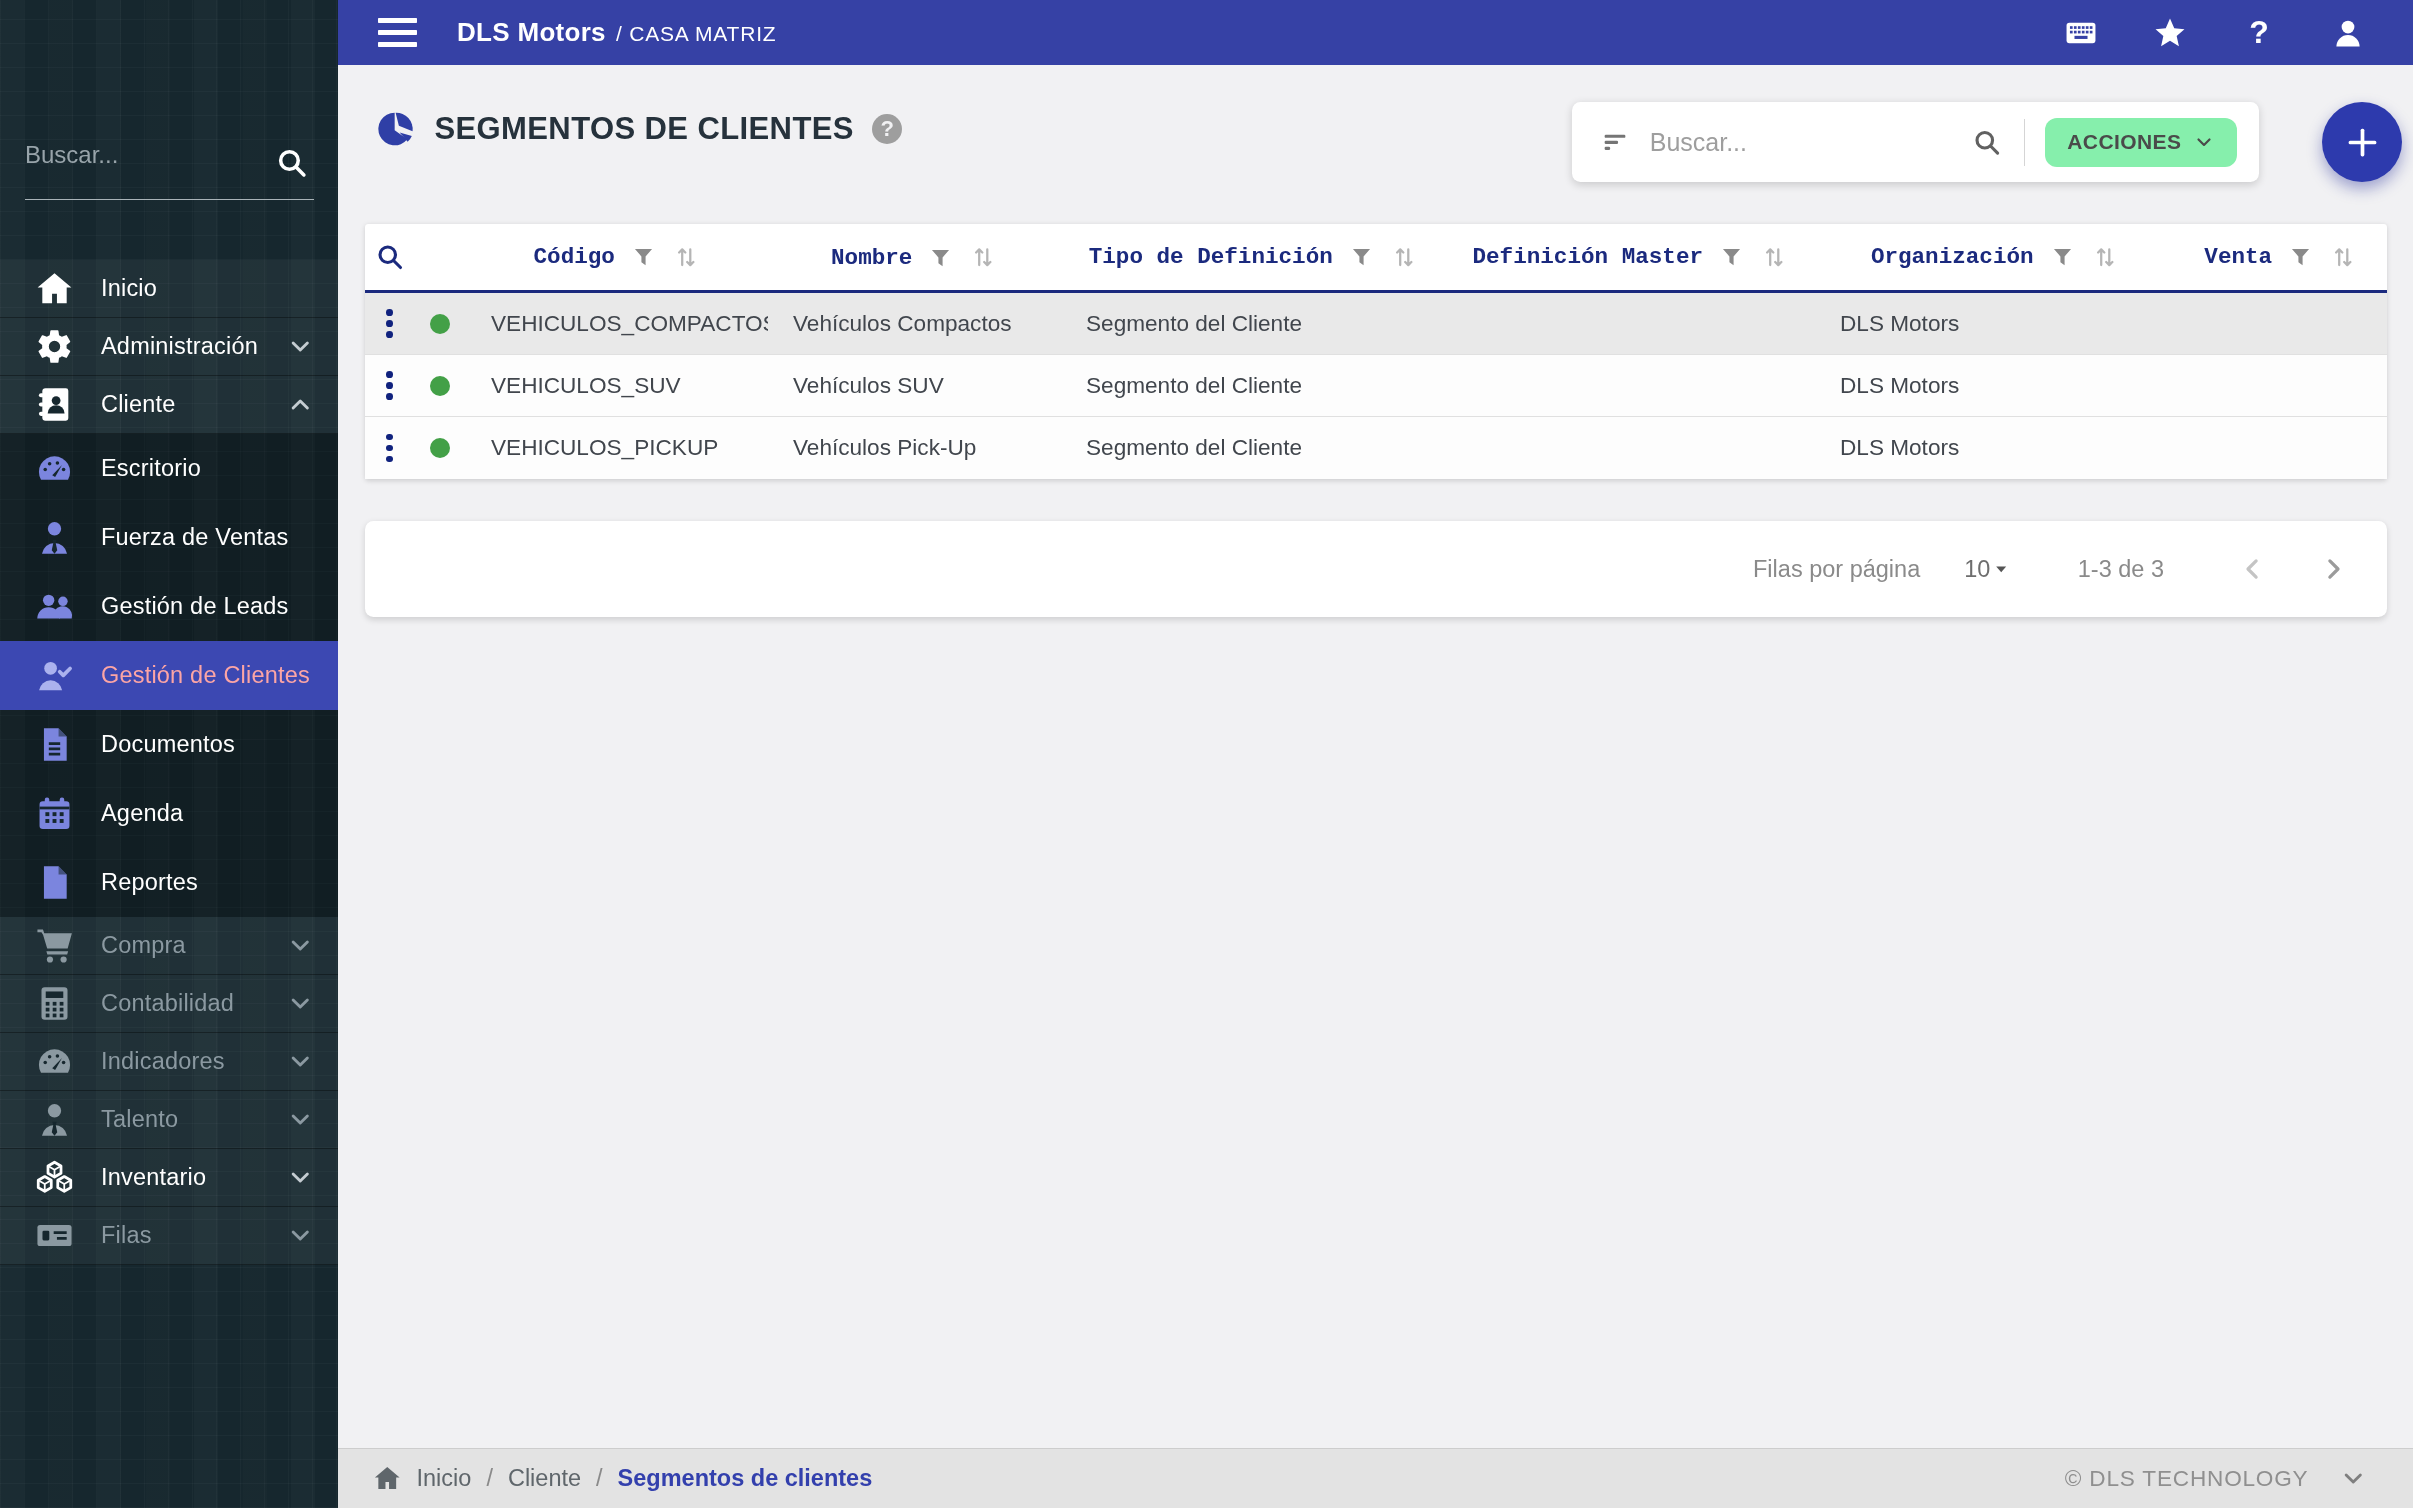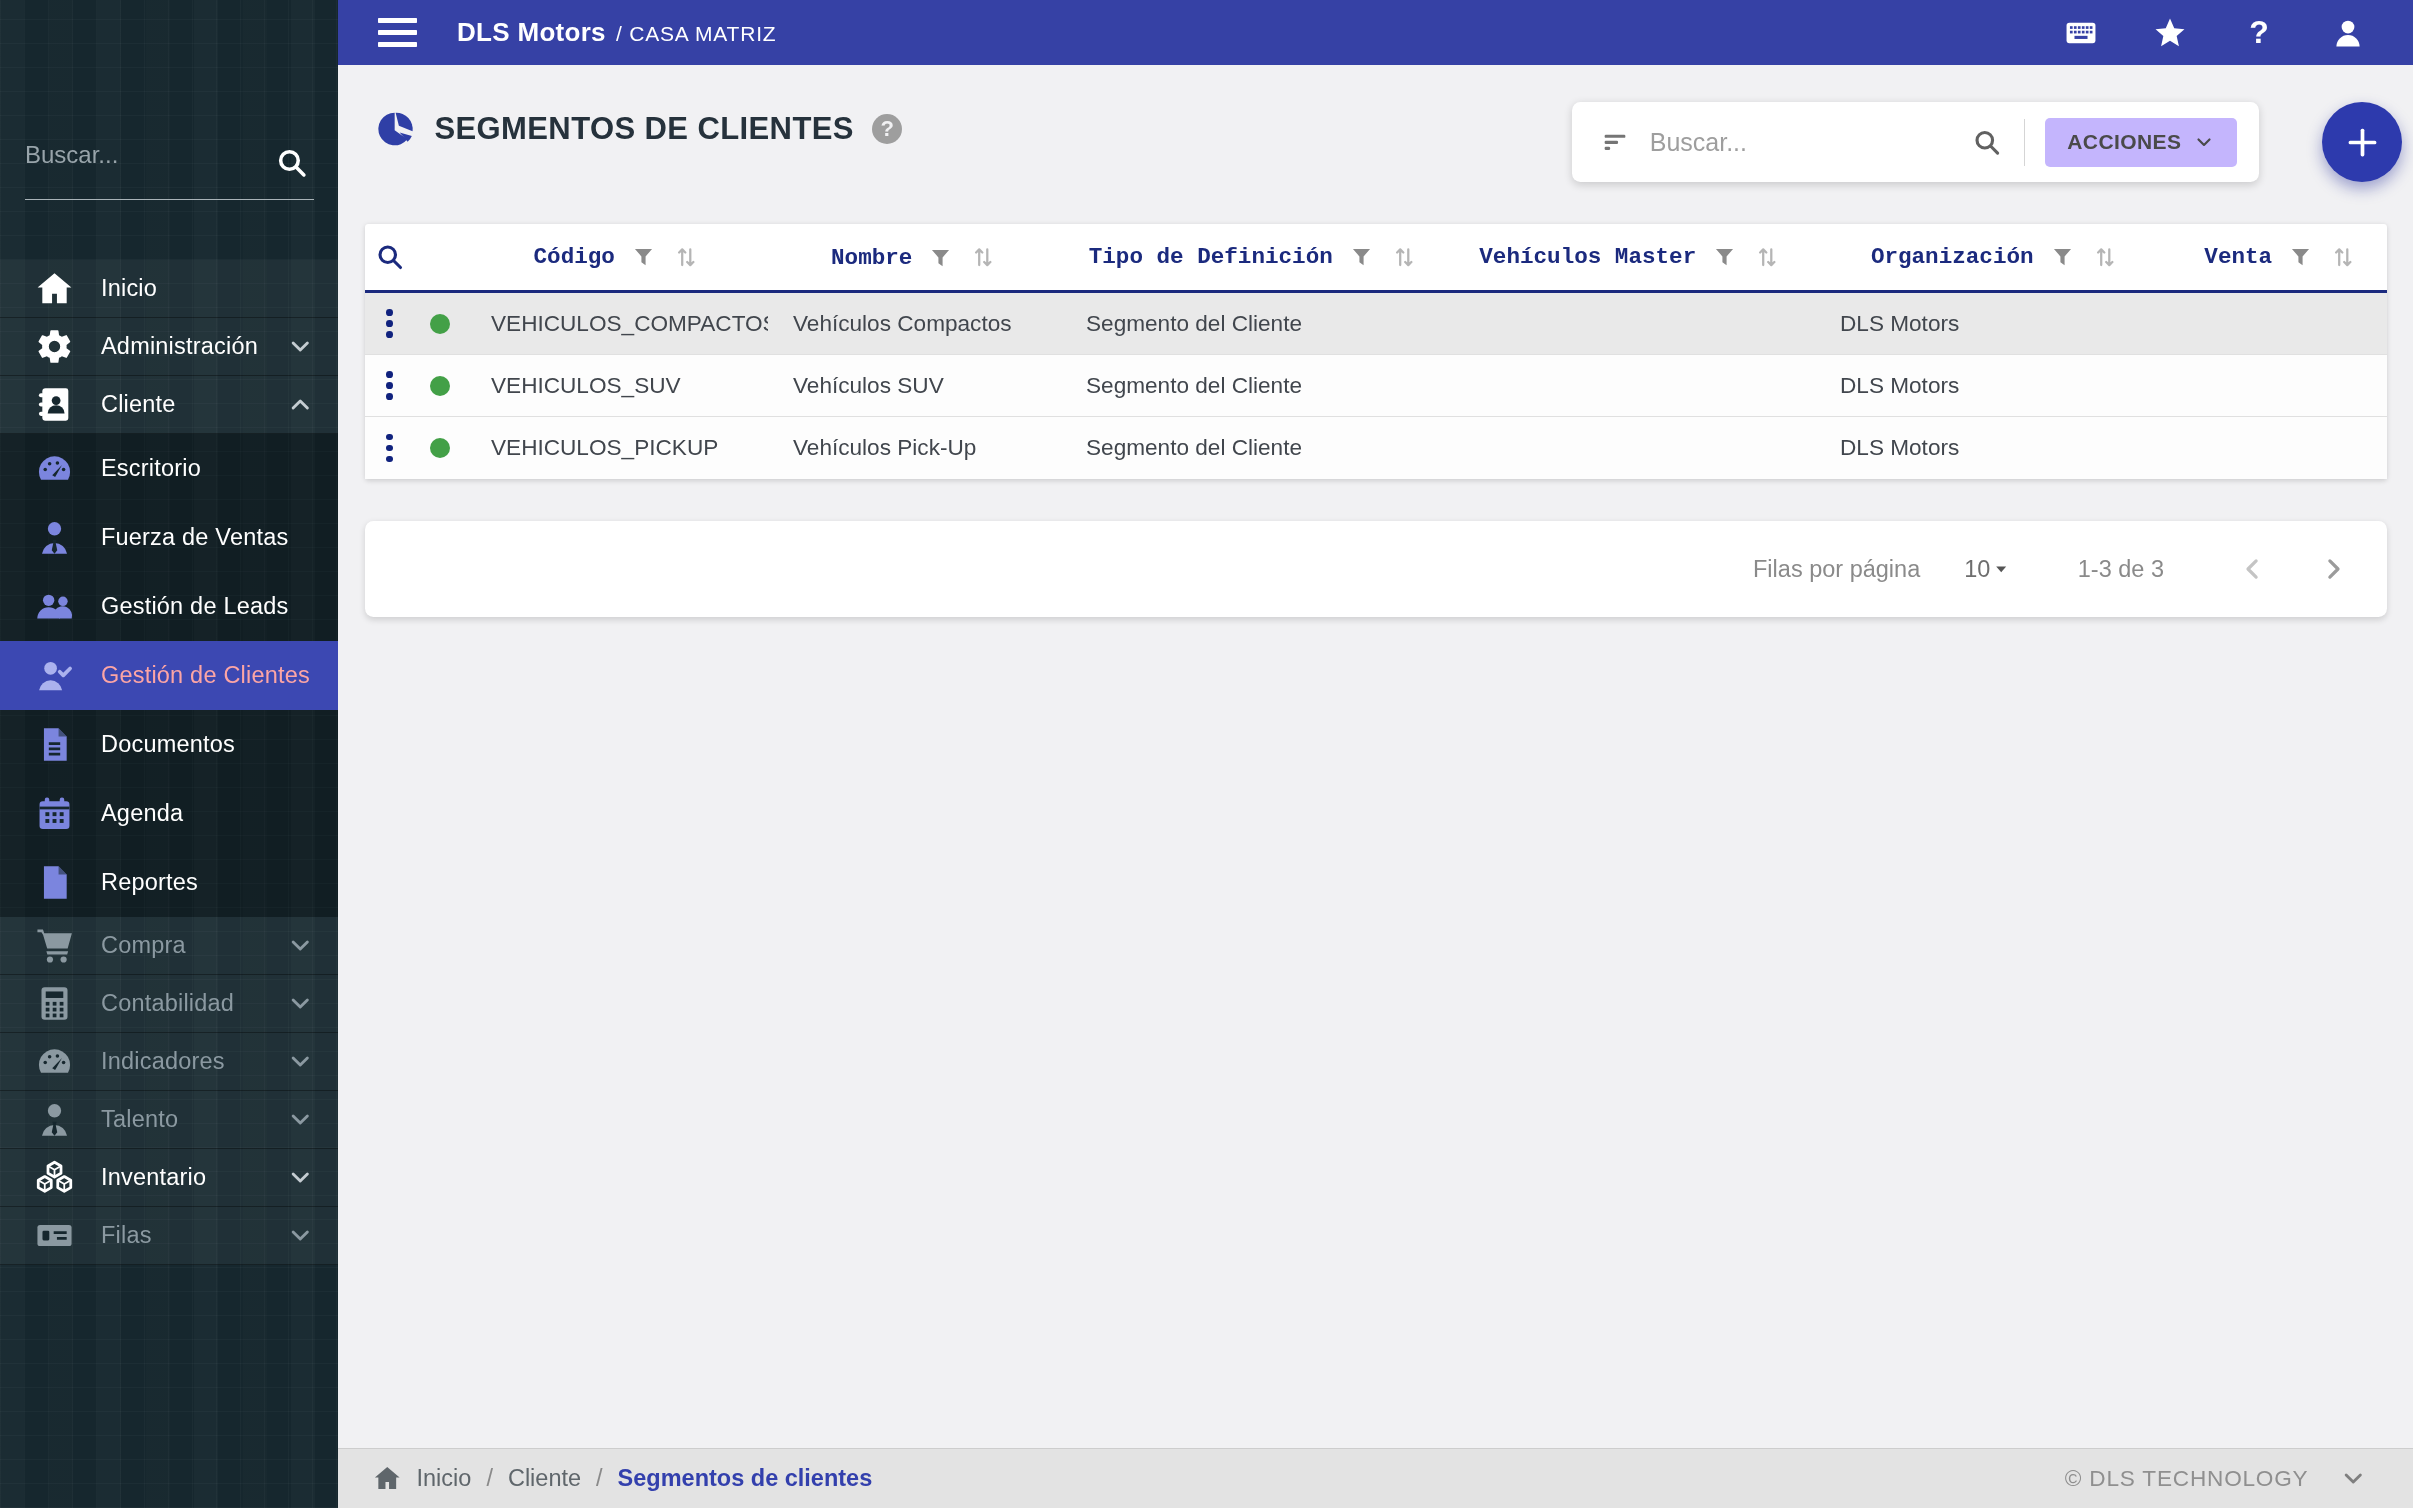--- a/index.html
+++ b/index.html
@@ -62,21 +62,21 @@
   .page-pie{width:40px;height:40px;color:#2F3FA6;}
   .page-title{font-size:31px;font-weight:700;color:#26323C;letter-spacing:0.4px;}
   .page-help{width:30px;height:30px;border-radius:50%;background:#9E9E9E;color:#F1F1F3;font-size:22px;font-weight:700;display:flex;align-items:center;justify-content:center;cursor:pointer;}
 
   .search-card{position:absolute;left:1234px;top:37px;width:687px;height:80px;background:#fff;border-radius:8.4px;box-shadow:0 2.5px 8.4px rgba(0,0,0,.16);display:flex;align-items:center;}
   .filter-ic{width:34px;height:34px;margin-left:28.5px;color:#757575;}
   .search-card input{flex:1;margin-left:20px;border:none;outline:none;font-size:25px;font-family:inherit;color:#444;}
   .search-card input::placeholder{color:#9E9E9E;}
   .search-card .mag{width:35px;height:35px;color:#616161;cursor:pointer;}
   .search-card .vdiv{width:1.7px;height:47px;background:#D5D5D5;margin:0 20px 0 22px;}
-  .actions-btn{height:49px;padding:0 22px;margin-right:22px;background:#c4b5fd;border-radius:5px;display:flex;align-items:center;gap:11.7px;cursor:pointer;}
+  .actions-btn{height:49px;padding:0 22px;margin-right:22px;background:#86efac;border-radius:12px;display:flex;align-items:center;gap:11.7px;cursor:pointer;}
   .actions-btn .lbl{font-size:21px;font-weight:700;color:#4A4A4A;letter-spacing:0.4px;}
   .actions-btn .ico{width:22px;height:22px;color:#4A4A4A;}
   .fab{position:absolute;left:1984px;top:37px;width:80px;height:80px;border-radius:50%;background:var(--fab);box-shadow:0 6.7px 15px rgba(30,40,150,.4);display:flex;align-items:center;justify-content:center;cursor:pointer;}
   .fab .ico{width:37px;height:37px;color:#fff;}
 
   
   .table-card{position:absolute;left:27px;top:159px;width:2022px;background:#fff;border-radius:3.4px;box-shadow:0 1.7px 5px rgba(0,0,0,.15);}
   .thead{display:flex;align-items:center;height:69px;border-bottom:3.4px solid var(--navy);}
   .th{display:flex;align-items:center;justify-content:center;gap:16px;font-family:Liberation Mono, monospace;}
   .th .hlabel{font-size:22.6px;font-weight:700;color:var(--navy);white-space:nowrap;}
@@ -513,21 +513,21 @@
             </svg>
           </span>
           <span class="ico s-ic">
             <svg viewBox="0 0 24 24" fill="none" stroke="currentColor" stroke-width="1.9" stroke-linecap="round" stroke-linejoin="round">
               <path d="M8.6 18.6V5.4m0 0L6 8m2.6-2.6L11.2 8"></path>
               <path d="M15.4 5.4v13.2m0 0L18 16m-2.6 2.6L12.8 16"></path>
             </svg>
           </span>
         </div>
         <div class="th" style="width: 369px;">
-          <span class="hlabel">Vehículos Master</span>
+          <span class="hlabel">Definición Master</span>
           <span class="ico f-ic">
             <svg viewBox="0 0 24 24">
               <path fill="currentColor" d="M3.8 3.8h16.4L14 11v8.4l-4-2.8V11z"></path>
             </svg>
           </span>
           <span class="ico s-ic">
             <svg viewBox="0 0 24 24" fill="none" stroke="currentColor" stroke-width="1.9" stroke-linecap="round" stroke-linejoin="round">
               <path d="M8.6 18.6V5.4m0 0L6 8m2.6-2.6L11.2 8"></path>
               <path d="M15.4 5.4v13.2m0 0L18 16m-2.6 2.6L12.8 16"></path>
             </svg>

